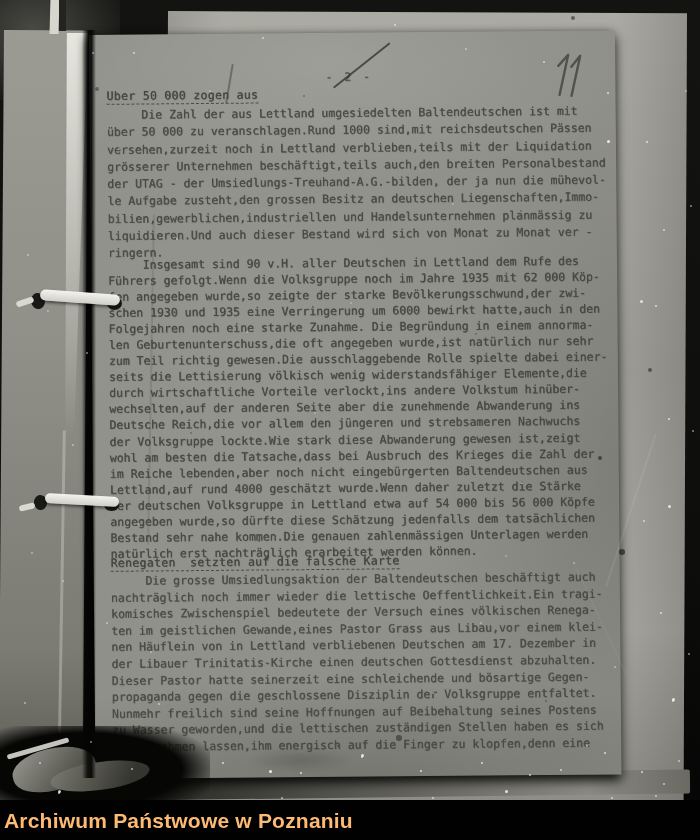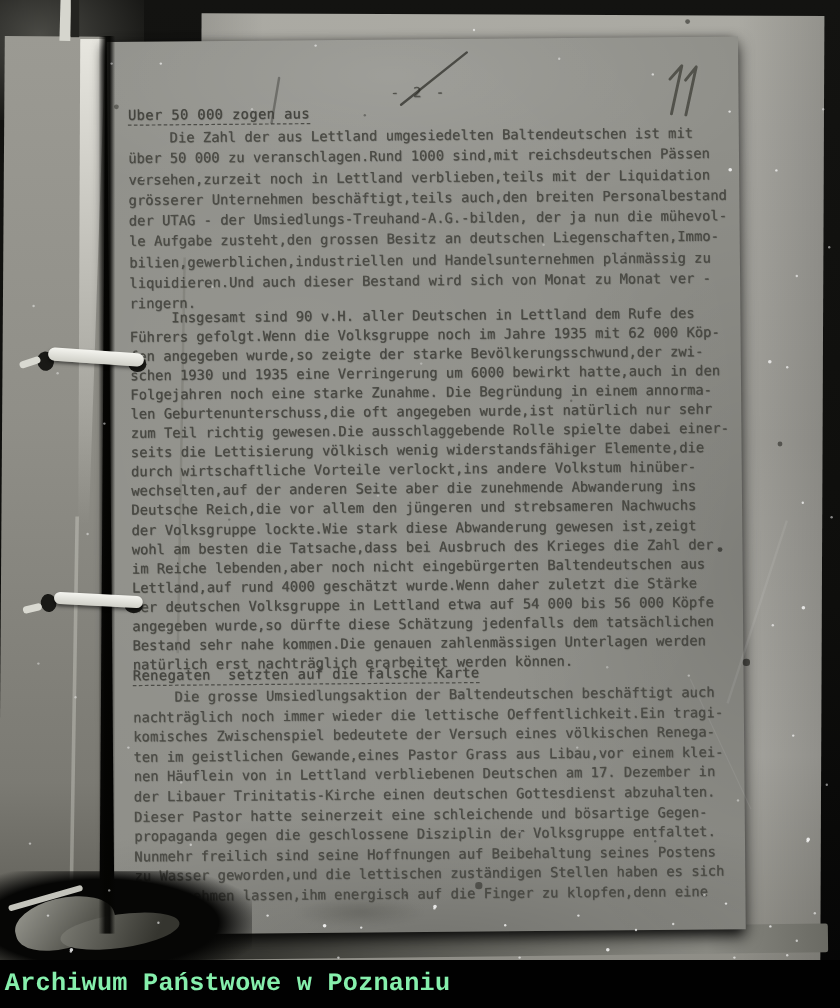--- a/index.html
+++ b/index.html
@@ -111,21 +111,21 @@
     505px 790px 0 rgba(255,255,255,.8),585px 805px 0 rgba(255,255,255,.75),640px 300px 0 rgba(255,255,255,.7),
     668px 505px 0 rgba(255,255,255,.75);}
   .specks-dark{box-shadow:621px 551px 0 2px rgba(20,20,16,.6),599px 457px 0 1px rgba(20,20,16,.55),
     649px 369px 0 1px rgba(20,20,16,.5),572px 17px 0 1px rgba(20,20,16,.5),96px 88px 0 1px rgba(20,20,16,.4),
     303px 95px 0 rgba(20,20,16,.35),520px 210px 0 rgba(20,20,16,.3),475px 333px 0 rgba(20,20,16,.3),
     258px 540px 0 rgba(20,20,16,.3),190px 432px 0 rgba(20,20,16,.3),410px 615px 0 rgba(20,20,16,.3),
     545px 700px 0 rgba(20,20,16,.35),337px 745px 0 rgba(20,20,16,.4),398px 737px 0 2px rgba(20,20,16,.45);}
 
   
   .footer{left:0;top:800px;width:700px;height:40px;background:#010101;z-index:12;}
-  .footer-label{left:4px;top:9px;color:#86efac;font-family:Liberation Mono, monospace;
+  .footer-label{left:4px;top:9px;color:#fdba74;font-family:Liberation Sans, sans-serif;
     font-weight:bold;font-size:21px;letter-spacing:.2px;}
 
   .folio-svg{left:464px;top:22px;width:34px;height:46px;}
 </style>
 </head>
 <body>
 
 <div class="stage">
 
   <div class="abs corner-smudge"></div>

